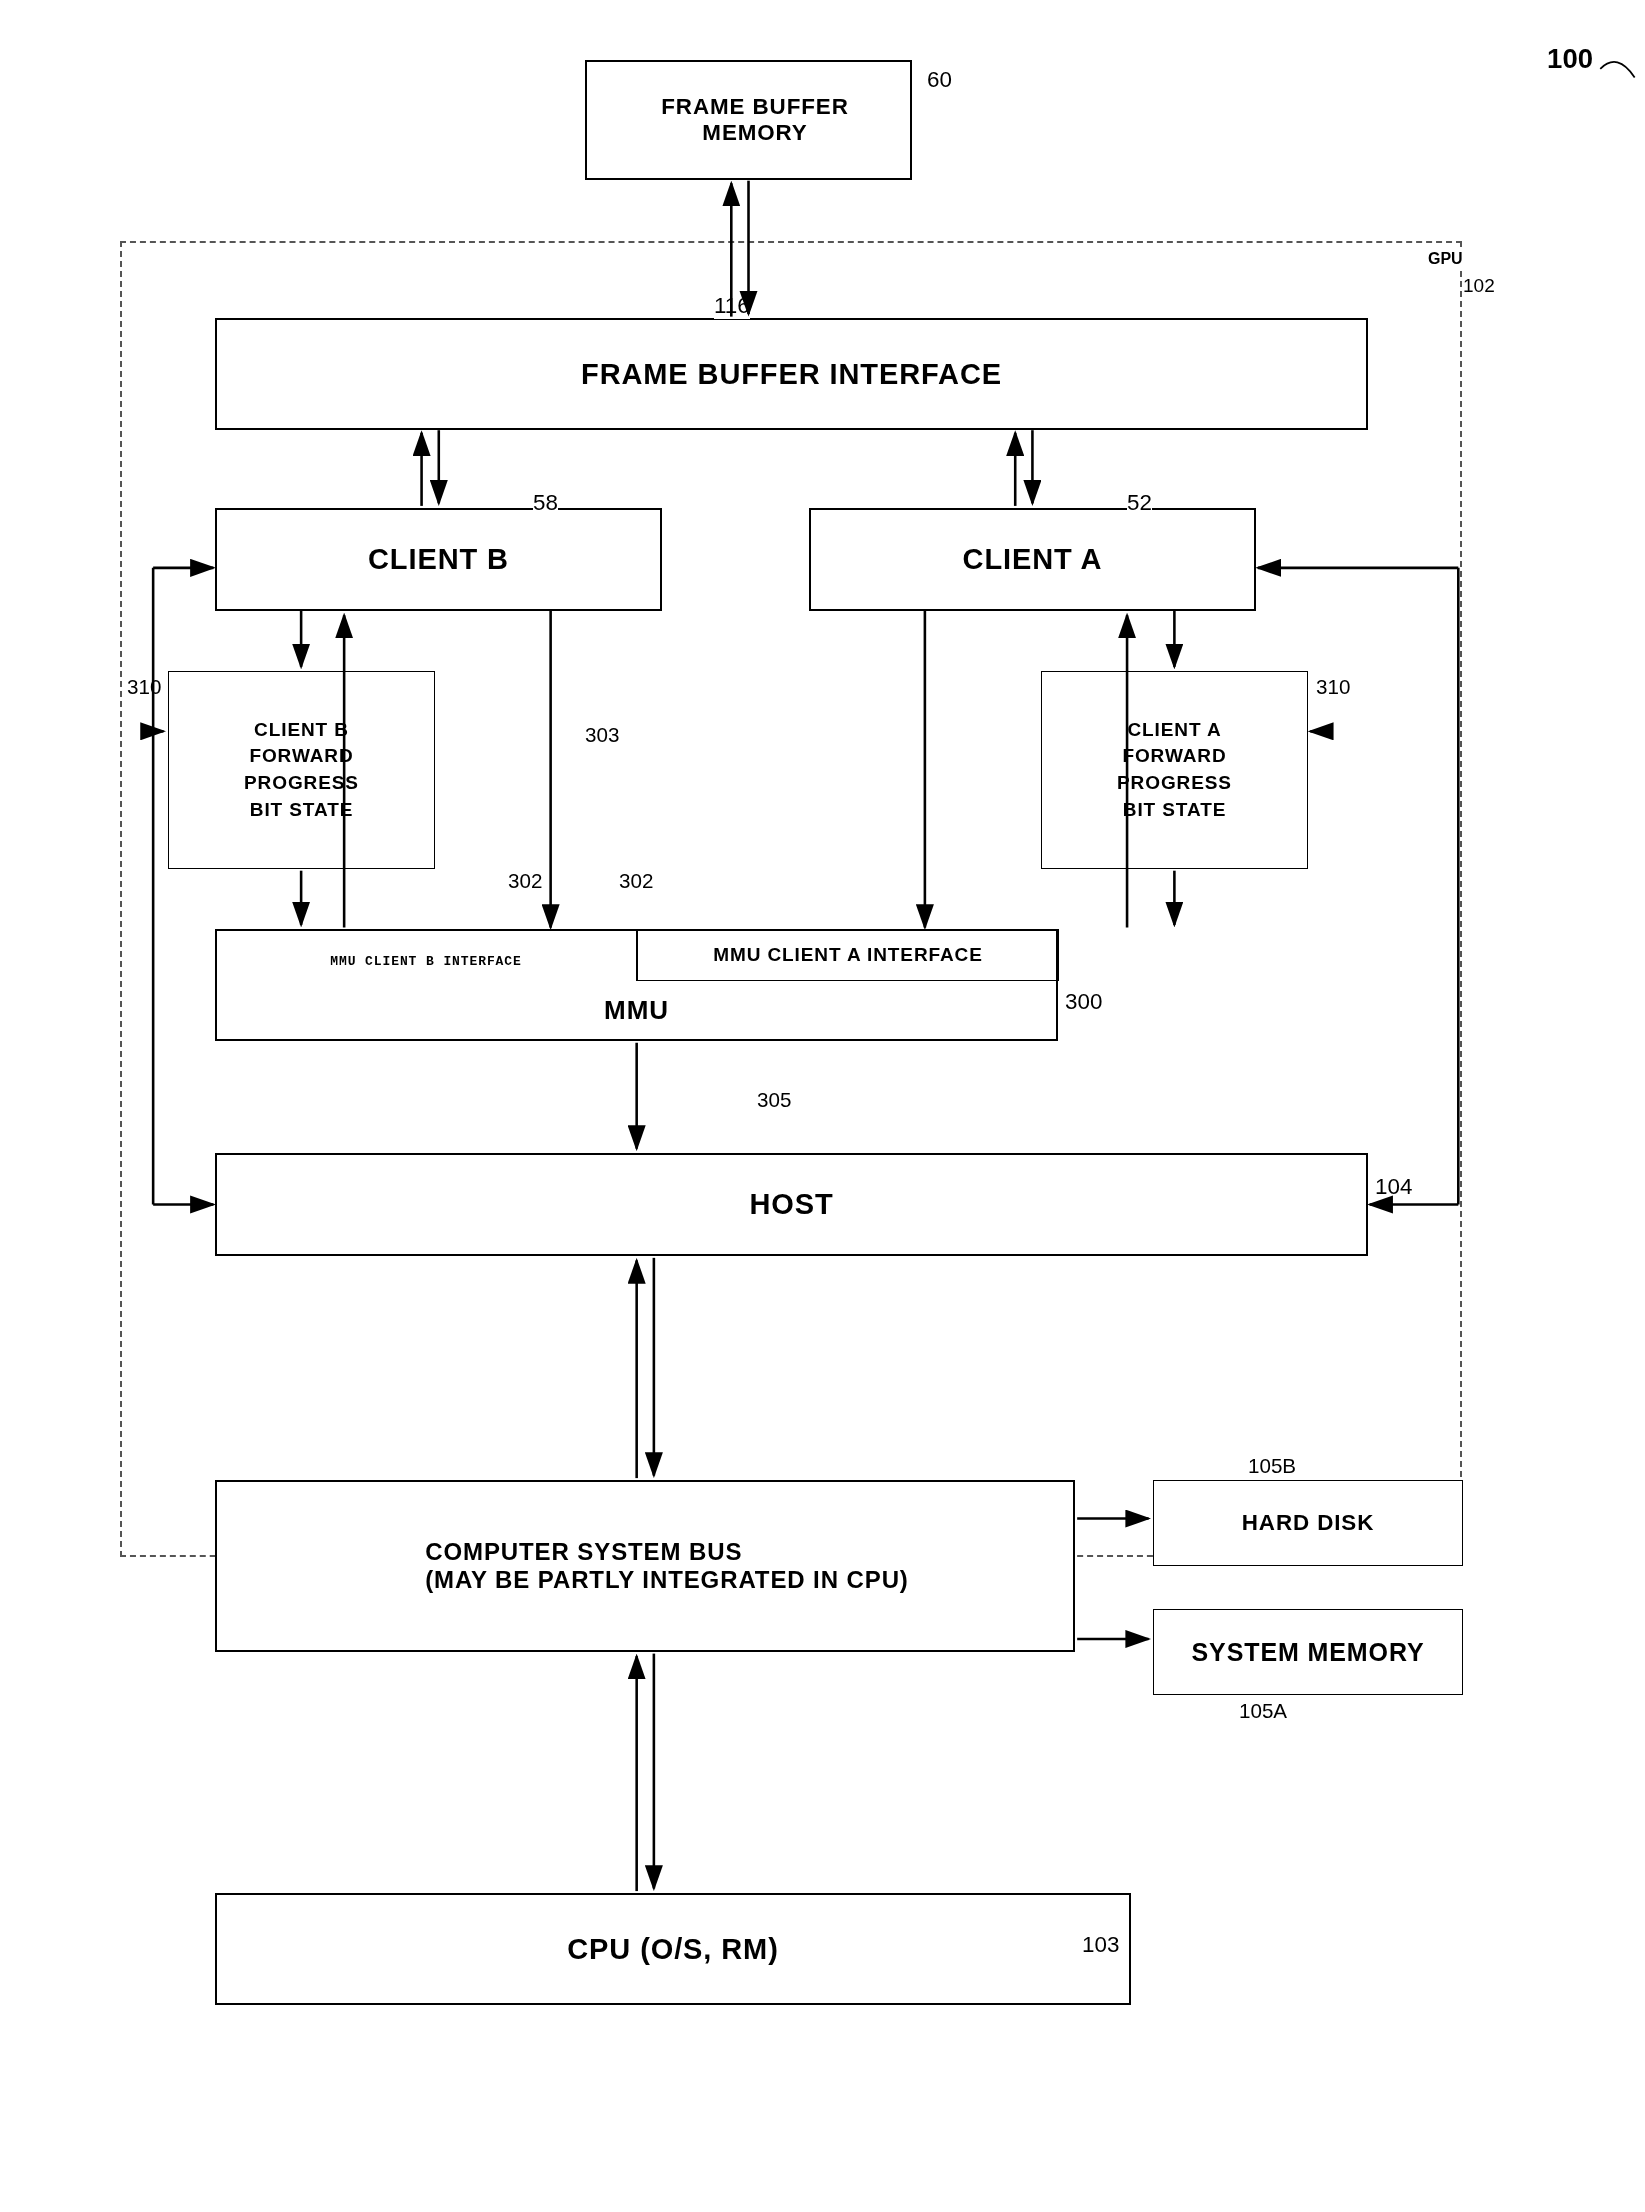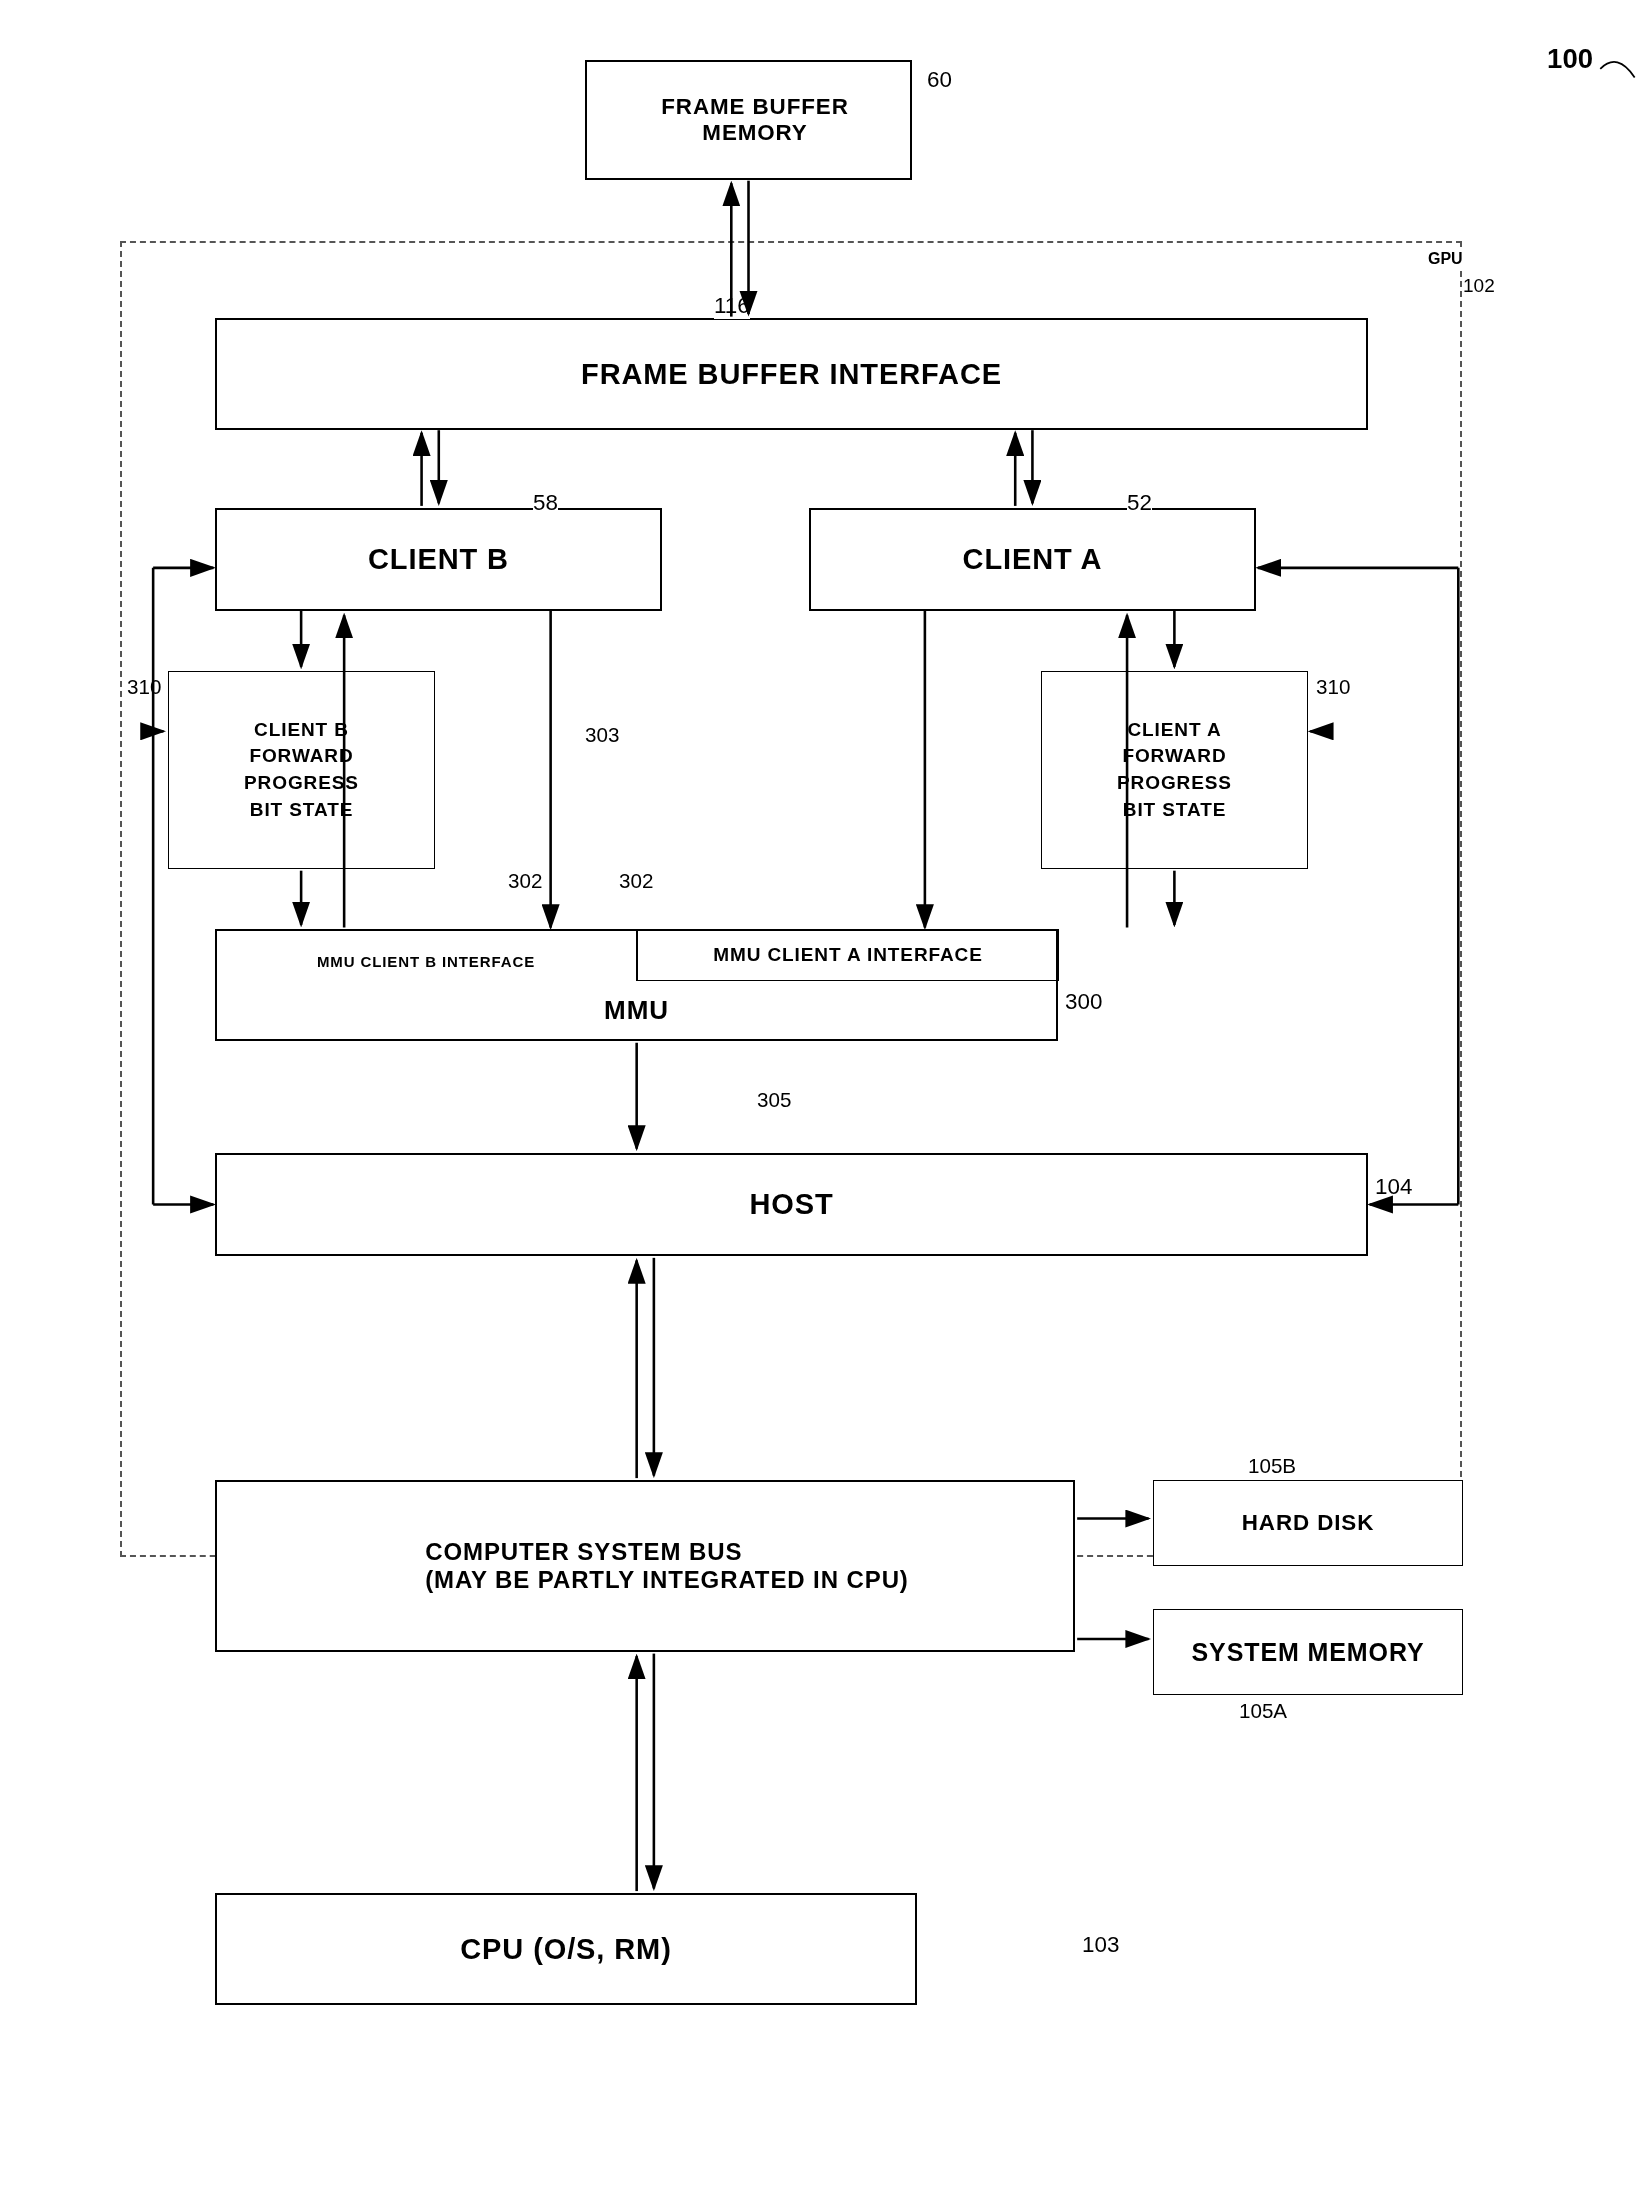--- a/index.html
+++ b/index.html
@@ -116,21 +116,21 @@
 
   <div class="box box-thin" style="left:1041px; top:671px; width:267px; height:198px; font-size:19px; line-height:1.4;">
     <span style="white-space:pre-line; text-align:center;">CLIENT A
 FORWARD
 PROGRESS
 BIT STATE</span>
   </div>
 
   <span class="label" style="left:1316px; top:675px; font-size:20.6px;">310</span>
 
-  <div class="box box-thin" style="left:215px; top:929px; width:422px; height:64px; font-size:15px;">
+  <div class="box box-thin" style="left:215px; top:929px; width:422px; height:64px; font-size:13px;font-family:Liberation Mono, monospace;">
     <span>MMU CLIENT B INTERFACE</span>
   </div>
 
   <div class="box box-thin" style="left:637px; top:929px; width:422px; height:52px; font-size:19px;">
     <span>MMU CLIENT A INTERFACE</span>
   </div>
 
   <div class="box" style="left:215px; top:981px; width:843px; height:60px; font-size:26px; border-top:0;">
     <span>MMU</span>
   </div>
@@ -163,21 +163,21 @@
   </div>
 
   <span class="label" style="left:1248px; top:1454px; font-size:20.6px;">105B</span>
 
   <div class="box box-thin" style="left:1153px; top:1609px; width:310px; height:86px; font-size:25px;">
     <span>SYSTEM MEMORY</span>
   </div>
 
   <span class="label" style="left:1239px; top:1699px; font-size:20.6px;">105A</span>
 
-  <div class="box" style="left:215px; top:1893px; width:702px; height:112px; font-size:29px;">
+  <div class="box" style="left:215px; top:1893px; width:916px; height:112px; font-size:29px;">
     <span>CPU (O/S, RM)</span>
   </div>
 
   <span class="label" style="left:1082px; top:1932px; font-size:22.4px;">103</span>
 
   <svg class="arrows-svg" xmlns="http://www.w3.org/2000/svg" viewBox="0 0 1912 2571" width="1645" height="2212">
     <defs>
       <marker id="arrowhead" markerWidth="10" markerHeight="7" refX="9" refY="3.5" orient="auto">
         <polygon points="0 0, 10 3.5, 0 7" fill="#000"></polygon>
       </marker>

